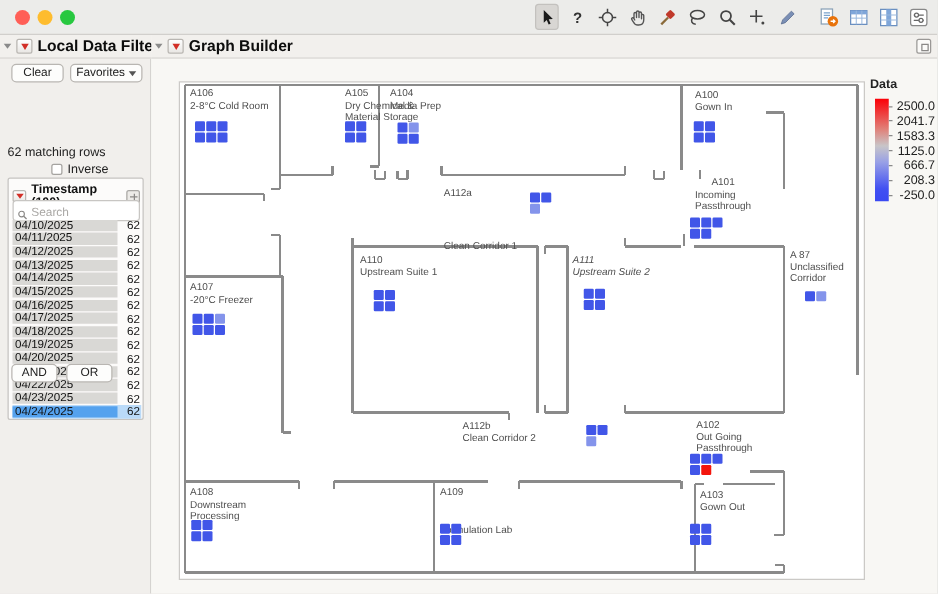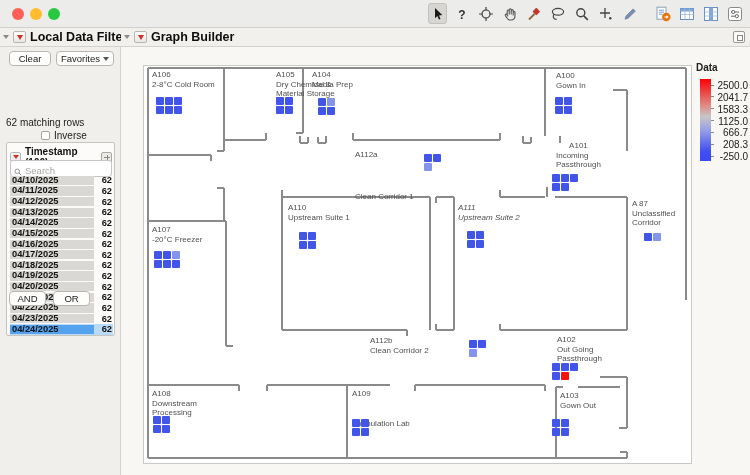--- a/index.html
+++ b/index.html
@@ -39,21 +39,21 @@
   #group-head{position:absolute;left:3px;top:3px;width:102px;display:flex;align-items:center;gap:4px;}
   #group-title{font-size:10px;font-weight:700;color:#111;flex:1;}
   #remove-filter{width:11px;height:11px;border:1px solid #a9a7a4;border-radius:2px;background:#eceae7;position:relative;}
   #remove-filter::before{content:"";position:absolute;left:2px;top:4.5px;width:6px;height:1px;background:#8b8987;}
   #remove-filter::after{content:"";position:absolute;left:4.5px;top:2px;width:1px;height:6px;background:#8b8987;}
   #search-row{position:absolute;left:3px;top:17px;width:102px;height:17px;border:1px solid #c8c6c3;border-radius:3px;background:#fff;display:flex;align-items:flex-end;padding:0 3px;gap:3px;}
   #search-row svg{width:8px;height:8px;flex:0 0 auto;}
   #search-input{border:none;outline:none;width:80px;font-size:9.5px;color:#333;background:transparent;padding:0;}
   #search-input::placeholder{color:#a9a7a4;}
   #rows{position:absolute;left:3px;top:32px;width:103px;}
-  .frow{height:10.65px;display:flex;align-items:center;cursor:default;font-weight:bold;}
+  .frow{height:10.65px;display:flex;align-items:center;cursor:default;}
   .frow .bar{width:84px;height:9.3px;background:#d9d8d5;font-size:9.3px;line-height:9.5px;color:#111;padding-left:2px;white-space:nowrap;}
   .frow .cnt{flex:1;text-align:right;font-size:9.3px;color:#111;padding-right:1px;}
   .frow.sel{background:#badaf8;}
   .frow.sel .bar{background:#55a2ee;}
 
   
   #graph-body{position:absolute;left:121px;top:47px;width:629px;height:428px;background:#f8f7f4;}
   #chart-title{position:absolute;left:143px;top:49px;width:549px;text-align:center;font-size:12px;font-weight:700;color:#111;}
   #plot{position:absolute;left:143px;top:65px;width:549px;height:399px;background:#fff;border:1px solid #cbc9c6;}
   #walls{position:absolute;left:0;top:0;width:750px;height:475px;pointer-events:none;}

